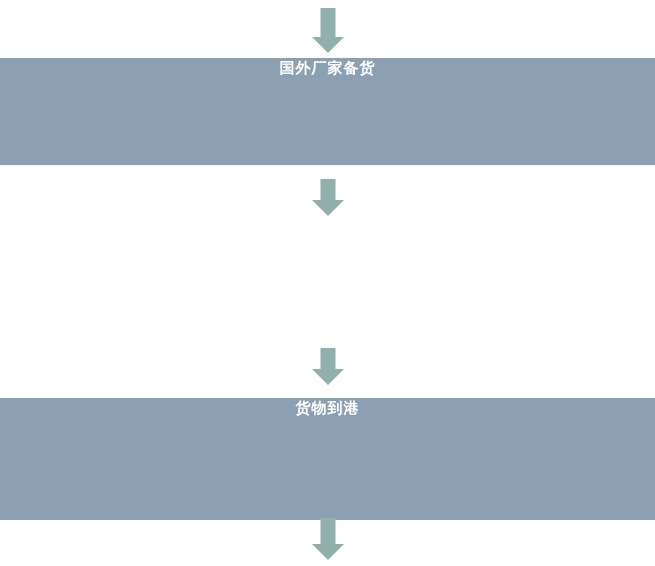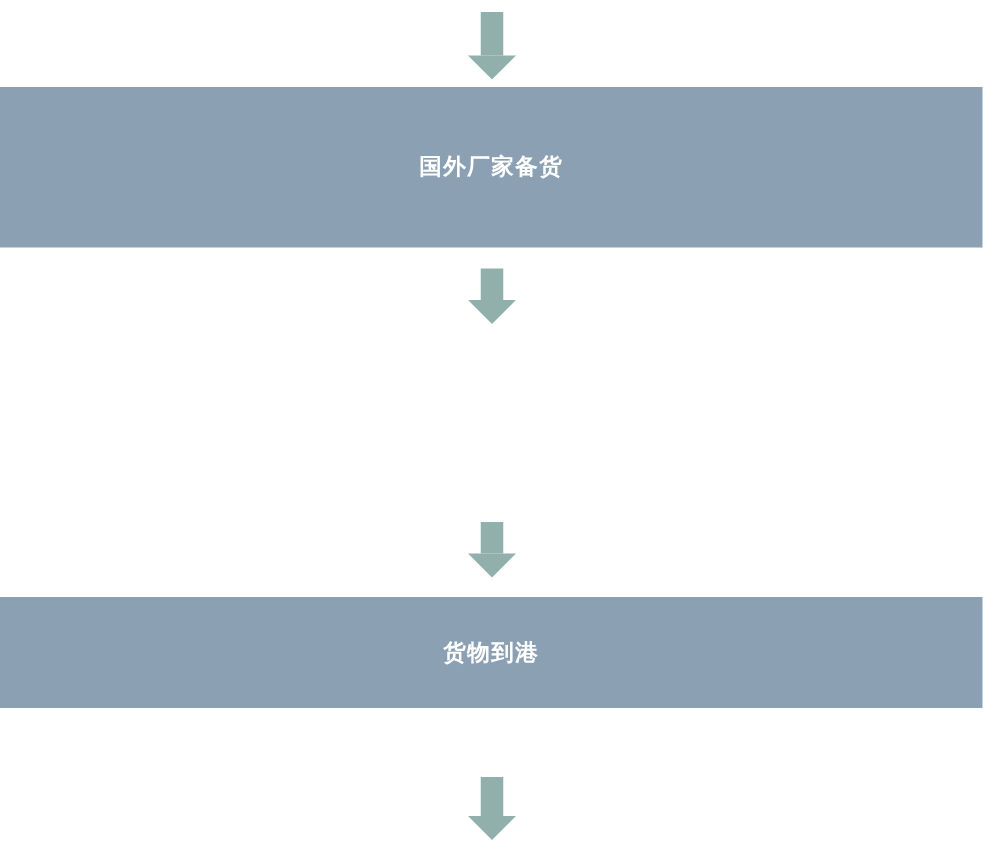--- a/index.html
+++ b/index.html
@@ -53,41 +53,40 @@
     border-right: 16px solid transparent;
     border-top: 16px solid #91b0ab;
   }
 
   
   .node {
     position: absolute;
     left: 0;
     width: 655px;
     display: flex;
-    align-items: center;
     justify-content: center;
     box-sizing: border-box;
   }
   .node-label {
     color: #ffffff;
     font-size: 15px;
     font-weight: bold;
     letter-spacing: 1px;
     line-height: 1.4;
     text-align: center;
     white-space: nowrap;
   }
 
   
   #arrow-top       { top: 8px;   height: 45px; }
   #node-1          { top: 58px;  height: 107px; }
   #arrow-1-2       { top: 179px; height: 37px; }
   #node-2          { top: 228px; height: 106px; }
   #arrow-2-3       { top: 348px; height: 37px; }
-  #node-3          { top: 398px; height: 74px; }
+  #node-3          { top: 398px; height: 122px; }
   #arrow-bottom    { top: 518px; height: 42px; }
 
   #arrow-top .arrow-shaft     { height: 29px; }
   #arrow-1-2 .arrow-shaft     { height: 21px; }
   #arrow-2-3 .arrow-shaft     { height: 21px; }
   #arrow-bottom .arrow-shaft  { height: 26px; }
 </style>
 </head>
 <body>
 

